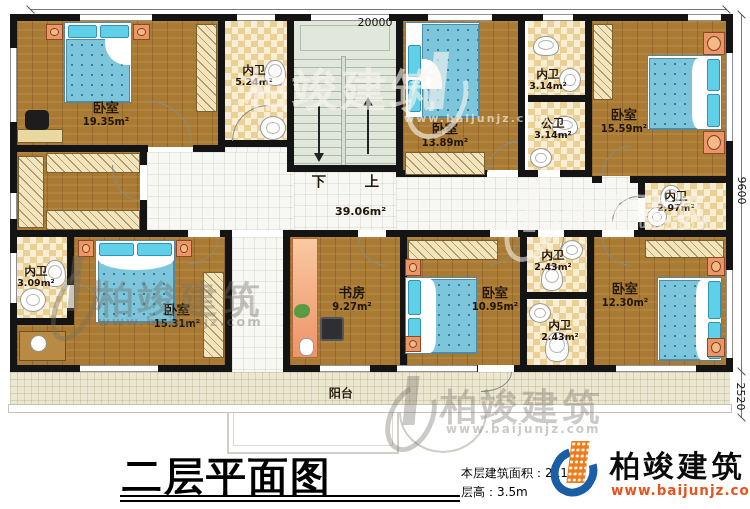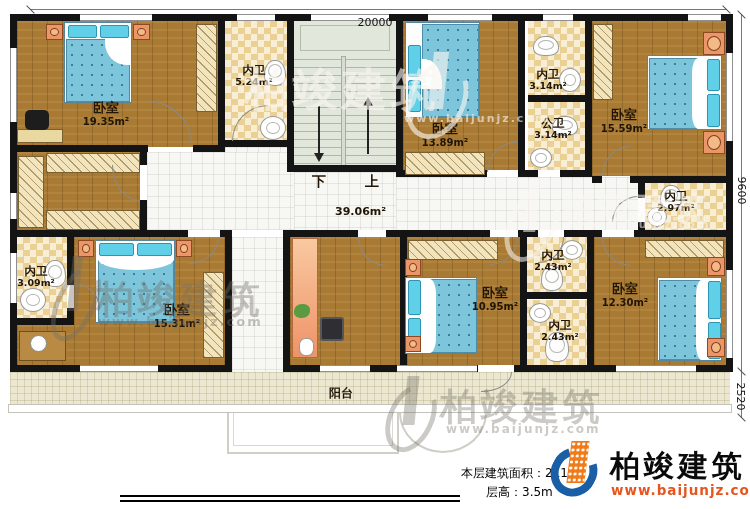--- a/index.html
+++ b/index.html
@@ -314,20 +314,24 @@
     <span class="ar">2.97m²</span>
   </div>
   <div class="abs room-label sm" style="left:3px;top:265px;width:66px;">
     <span class="nm">内卫</span>
     <span class="ar">3.09m²</span>
   </div>
   <div class="abs room-label" style="left:132px;top:303px;width:90px;">
     <span class="nm">卧室</span>
     <span class="ar">15.31m²</span>
   </div>
+  <div class="abs room-label" style="left:307px;top:286px;width:90px;">
+    <span class="nm">书房</span>
+    <span class="ar">9.27m²</span>
+  </div>
   <div class="abs room-label" style="left:450px;top:286px;width:90px;">
     <span class="nm">卧室</span>
     <span class="ar">10.95m²</span>
   </div>
   <div class="abs room-label sm" style="left:518px;top:249px;width:70px;">
     <span class="nm">内卫</span>
     <span class="ar">2.43m²</span>
   </div>
   <div class="abs room-label sm" style="left:525px;top:319px;width:70px;">
     <span class="nm">内卫</span>
@@ -360,24 +364,25 @@
   <div class="abs wm-mark" style="left:56px;top:256px;width:40px;height:84px;color:rgba(115,110,100,.40);"></div>
   <div class="abs wm-text" style="left:96px;top:274px;font-size:38px;color:rgba(115,110,100,.40);">柏竣建筑</div>
   <div class="abs wm-url" style="left:98px;top:314px;font-size:13px;color:rgba(115,110,100,.40);">www.baijunjz.com</div>
   <div class="abs wm-mark" style="left:508px;top:178px;width:50px;height:82px;color:rgba(250,248,244,.55);"></div>
   <div class="abs wm-text" style="left:562px;top:186px;font-size:33px;color:rgba(250,248,244,.55);">柏竣建筑</div>
   <div class="abs wm-url" style="left:566px;top:218px;font-size:11px;color:rgba(250,248,244,.55);">www.baijunjz.com</div>
   <div class="abs wm-mark" style="left:388px;top:376px;width:48px;height:74px;color:rgba(120,115,105,.38);"></div>
   <div class="abs wm-text" style="left:440px;top:382px;font-size:37px;color:rgba(120,115,105,.38);">柏竣建筑</div>
   <div class="abs wm-url" style="left:446px;top:422px;font-size:12px;color:rgba(120,115,105,.38);">www.baijunjz.com</div>
 
+  <div class="abs title-main" style="left:122px;top:449px;">二层平面图</div>
   <div class="abs uline" style="left:120px;top:495px;width:340px;height:2px;"></div>
   <div class="abs uline" style="left:120px;top:500px;width:340px;height:2px;"></div>
   <div class="abs title-info" style="left:461px;top:465px;">本层建筑面积：211.</div>
-  <div class="abs title-info" style="left:461px;top:484px;margin-left:25px;">层高：3.5m</div>
+  <div class="abs title-info" style="left:461px;top:484px;">层高：3.5m</div>
   <div class="abs logo-icon" style="left:550px;top:441px;width:58px;height:64px;">
     <div class="logo-swoosh"></div>
     <div class="logo-tower"></div>
   </div>
   <div class="abs logo-text" style="left:610px;top:446px;">柏竣建筑</div>
   <div class="abs logo-url" style="left:611px;top:482px;">www.baijunjz.com</div>
 
 </div>
 
 </body></html>

